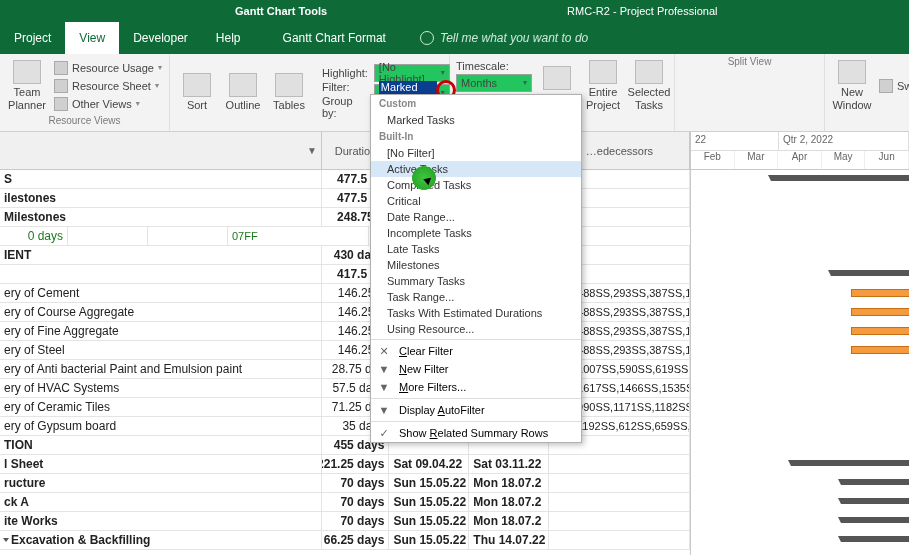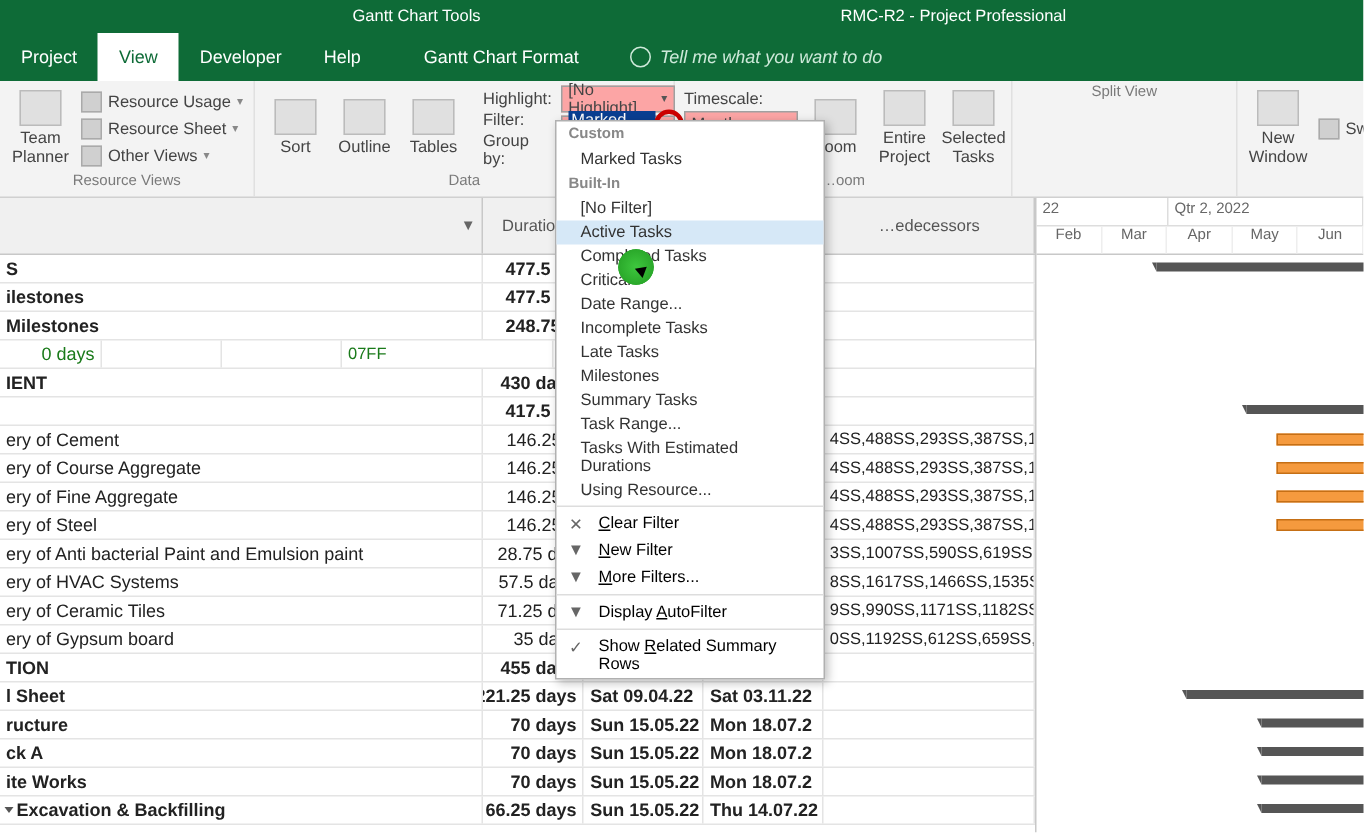--- a/index.html
+++ b/index.html
@@ -1,19 +1,19 @@
 <!DOCTYPE html>
 <html><head>
 <meta charset="utf-8">
 <style>
 * { margin: 0; padding: 0; box-sizing: border-box; font-family: "Segoe UI", Tahoma, sans-serif; }
 body { background: #fff; overflow: hidden; width: 909px; height: 555px; position: relative; }
 
 .titlebar { background: #0e6b37; height: 22px; display: flex; align-items: center; color: #fff; font-size: 11px; }
-.titlebar .tools { margin-left: 235px; }
+.titlebar .tools { margin-left: 235px; font-weight: bold; }
 .titlebar .appname { margin-left: 240px; }
 
 .menubar { background: #0e6b37; height: 32px; display: flex; align-items: center; color: #fff; font-size: 12px; }
 .menubar .tab { padding: 0 14px; height: 32px; display: flex; align-items: center; cursor: pointer; }
 .menubar .tab.active { background: #fff; color: #0e6b37; }
 .menubar .tellme { margin-left: 20px; display: flex; align-items: center; gap: 6px; font-style: italic; color: #cde9d9; }
 .menubar .bulb { width: 14px; height: 14px; border: 1px solid #cde9d9; border-radius: 50%; display: inline-block; position: relative; }
 
 .ribbon { background: #f3f3f3; height: 78px; border-bottom: 1px solid #d0d0d0; display: flex; font-size: 11px; color: #444; }
 .ribbon-group { border-right: 1px solid #e0e0e0; padding: 2px 6px; display: flex; flex-direction: column; }
@@ -22,21 +22,21 @@
 .big-btn { display: flex; flex-direction: column; align-items: center; justify-content: center; padding: 2px 6px; gap: 2px; cursor: pointer; min-width: 42px; }
 .big-btn .ico { width: 28px; height: 24px; background: #e0e0e0; border: 1px solid #bbb; }
 .big-btn .lbl { font-size: 11px; text-align: center; line-height: 1.1; }
 .small-row { display: flex; flex-direction: column; gap: 2px; }
 .small-item { display: flex; align-items: center; gap: 4px; padding: 1px 2px; cursor: pointer; white-space: nowrap; }
 .small-item .sico { width: 14px; height: 14px; background: #d0d0d0; border: 1px solid #aaa; }
 .small-item .caret { font-size: 8px; color: #888; }
 .chk { width: 12px; height: 12px; border: 1px solid #888; background: #fff; }
 
 .field-row { display: flex; align-items: center; gap: 4px; }
-.combo { border: 1px solid #a0a0a0; background: #fca5a5; padding: 1px 4px; font-size: 11px; height: 18px; display: flex; align-items: center; justify-content: space-between; }
+.combo { border: 1px solid #a0a0a0; background: #22c55e; padding: 1px 4px; font-size: 11px; height: 18px; display: flex; align-items: center; justify-content: space-between; }
 .combo.selected-blue { }
 .combo.selected-blue span:first-child { background: #0a3e91; color: #fff; padding: 0 2px; }
 .combo .dd { font-size: 8px; margin-left: 4px; color: #555; }
 .red-ring { width: 20px; height: 20px; border: 3px solid #c00; border-radius: 50%; position: absolute; pointer-events: none; }
 
 .grid { position: absolute; top: 132px; left: 0; width: 690px; bottom: 0; font-size: 12px; color: #222; }
 .grid-header { height: 38px; background: #f0f0f0; border-bottom: 1px solid #c8c8c8; display: flex; }
 .gh { border-right: 1px solid #c8c8c8; display: flex; align-items: center; justify-content: center; color: #555; font-size: 11px; }
 .gh1 { width: 322px; justify-content: flex-end; padding-right: 20px; position: relative; }
 .gh1 .filter-icon { position: absolute; right: 4px; font-size: 10px; color: #666; }
@@ -62,21 +62,21 @@
 .tl-row1 div { border-right: 1px solid #ddd; padding: 2px 4px; }
 .tl-row2 { flex: 1; display: flex; font-size: 10px; color: #666; border-top: 1px solid #ddd; }
 .tl-row2 div { width: 44px; text-align: center; border-right: 1px solid #eee; }
 .tl-body { position: relative; }
 .bar { position: absolute; height: 8px; background: #f59a3e; border: 1px solid #c56f15; }
 .summary-bar { position: absolute; height: 6px; background: #555; }
 .summary-bar::before, .summary-bar::after { content:''; position:absolute; top:0; width:0; height:0; border-top:6px solid #555; }
 .summary-bar::before { left:-3px; border-left:3px solid transparent; }
 .summary-bar::after { right:-3px; border-right:3px solid transparent; }
 
-.dropdown { position: absolute; top: 80px; left: 370px; width: 180px; background: #fff; border: 1px solid #b0b0b0; box-shadow: 2px 2px 6px rgba(0,0,0,0.25); font-size: 11px; z-index: 100; }
+.dropdown { position: absolute; top: 94px; left: 370px; width: 212px; background: #fff; border: 1px solid #b0b0b0; box-shadow: 2px 2px 6px rgba(0,0,0,0.25); font-size: 11px; z-index: 100; }
 .dropdown .dd-section { padding: 3px 8px; color: #888; font-weight: 600; font-size: 10px; }
 .dropdown .dd-item { padding: 2px 8px 2px 16px; cursor: pointer; color: #333; }
 .dropdown .dd-item.hover { background: #d6e8f7; }
 .dropdown .dd-sep { border-top: 1px solid #ddd; margin: 2px 0; }
 .dropdown .dd-icon-item { padding: 3px 8px 3px 28px; cursor: pointer; position: relative; }
 .dropdown .dd-icon-item .ii { position: absolute; left: 6px; top: 2px; width: 14px; height: 14px; color: #666; font-size: 11px; display: flex; align-items: center; justify-content: center; }
 .dropdown .dd-icon-item u { text-decoration: underline; }
 
 .cursor-green { position: absolute; width: 24px; height: 24px; background: radial-gradient(circle, #3ec73e 0%, #2aa82a 70%, transparent 72%); border-radius: 50%; z-index: 200; pointer-events: none; }
 .cursor-green::after { content:''; position:absolute; left:13px; top:10px; width:0; height:0; border-left:7px solid #000; border-top:4px solid transparent; border-bottom:4px solid transparent; transform: rotate(-40deg); }
@@ -164,21 +164,20 @@
             <span class="dd">▾</span>
           </div>
         <div class="combo selected-blue" style="width:76px">
             <span>Marked Tasks</span>
             <span class="dd">▾</span>
           </div>
         <div style="height:18px"></div>
         <div class="red-ring" style="top:16px; left:62px"></div>
       </div>
     </div>
-    <div class="group-label">Data</div>
   </div>
 
   <div class="ribbon-group" style="width:225px">
     <div class="group-body">
       <div class="small-row">
         <div class="field-row">
             <span>Timescale:</span>
           </div>
         <div class="combo" style="width:76px">
             <span>Months</span>

